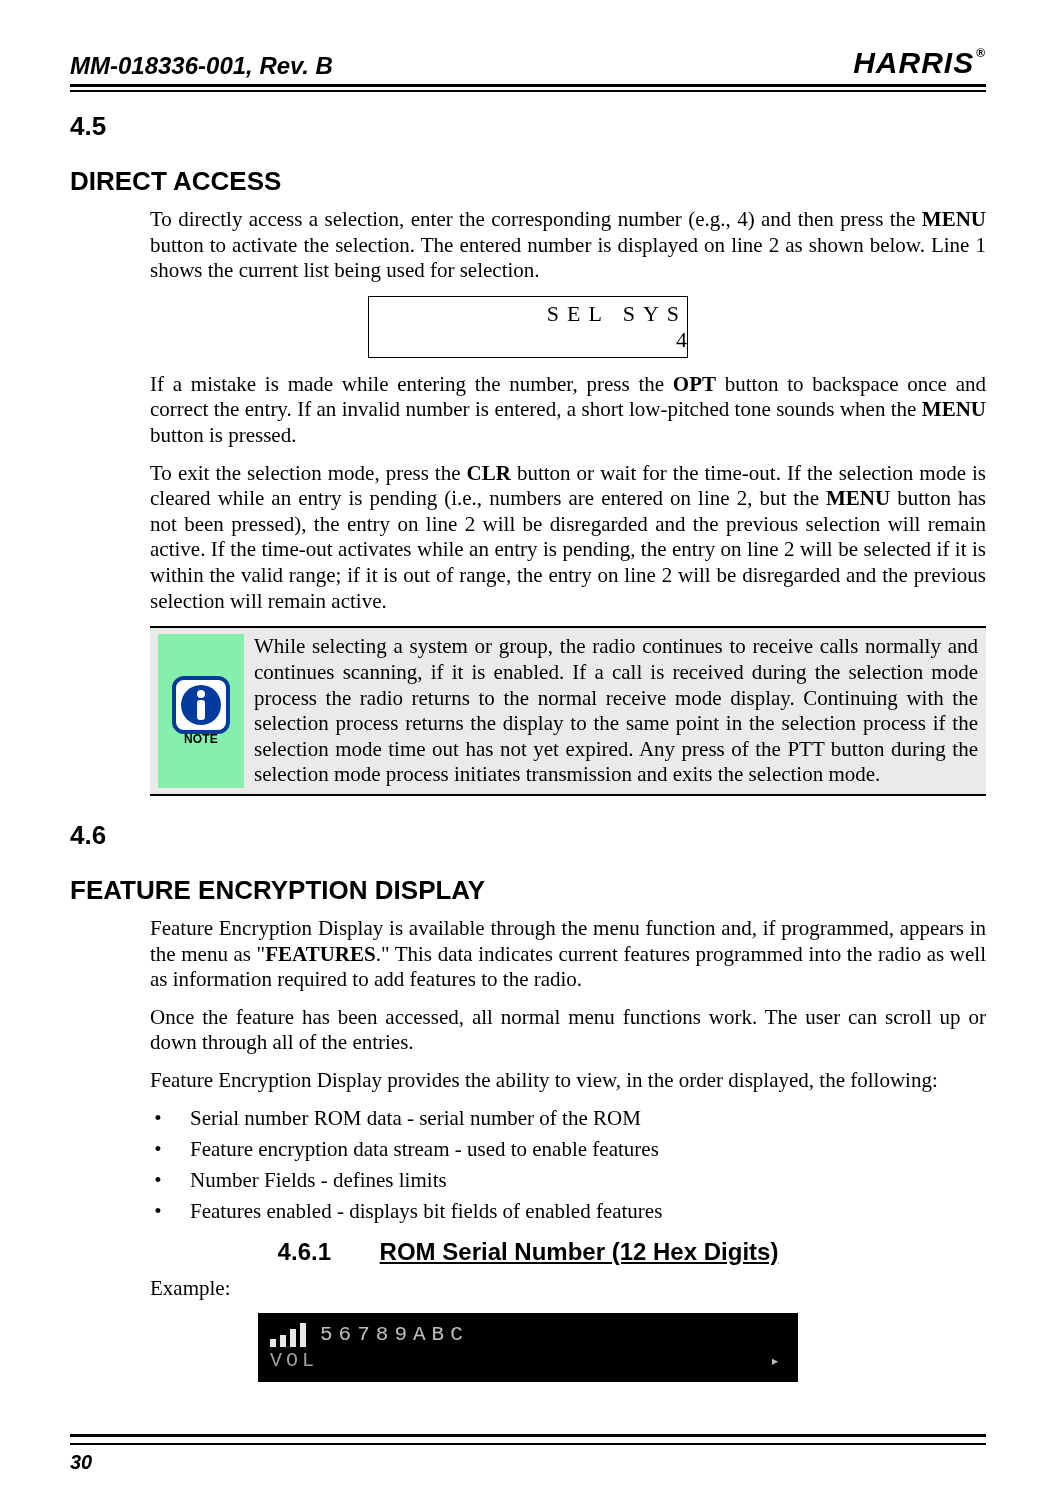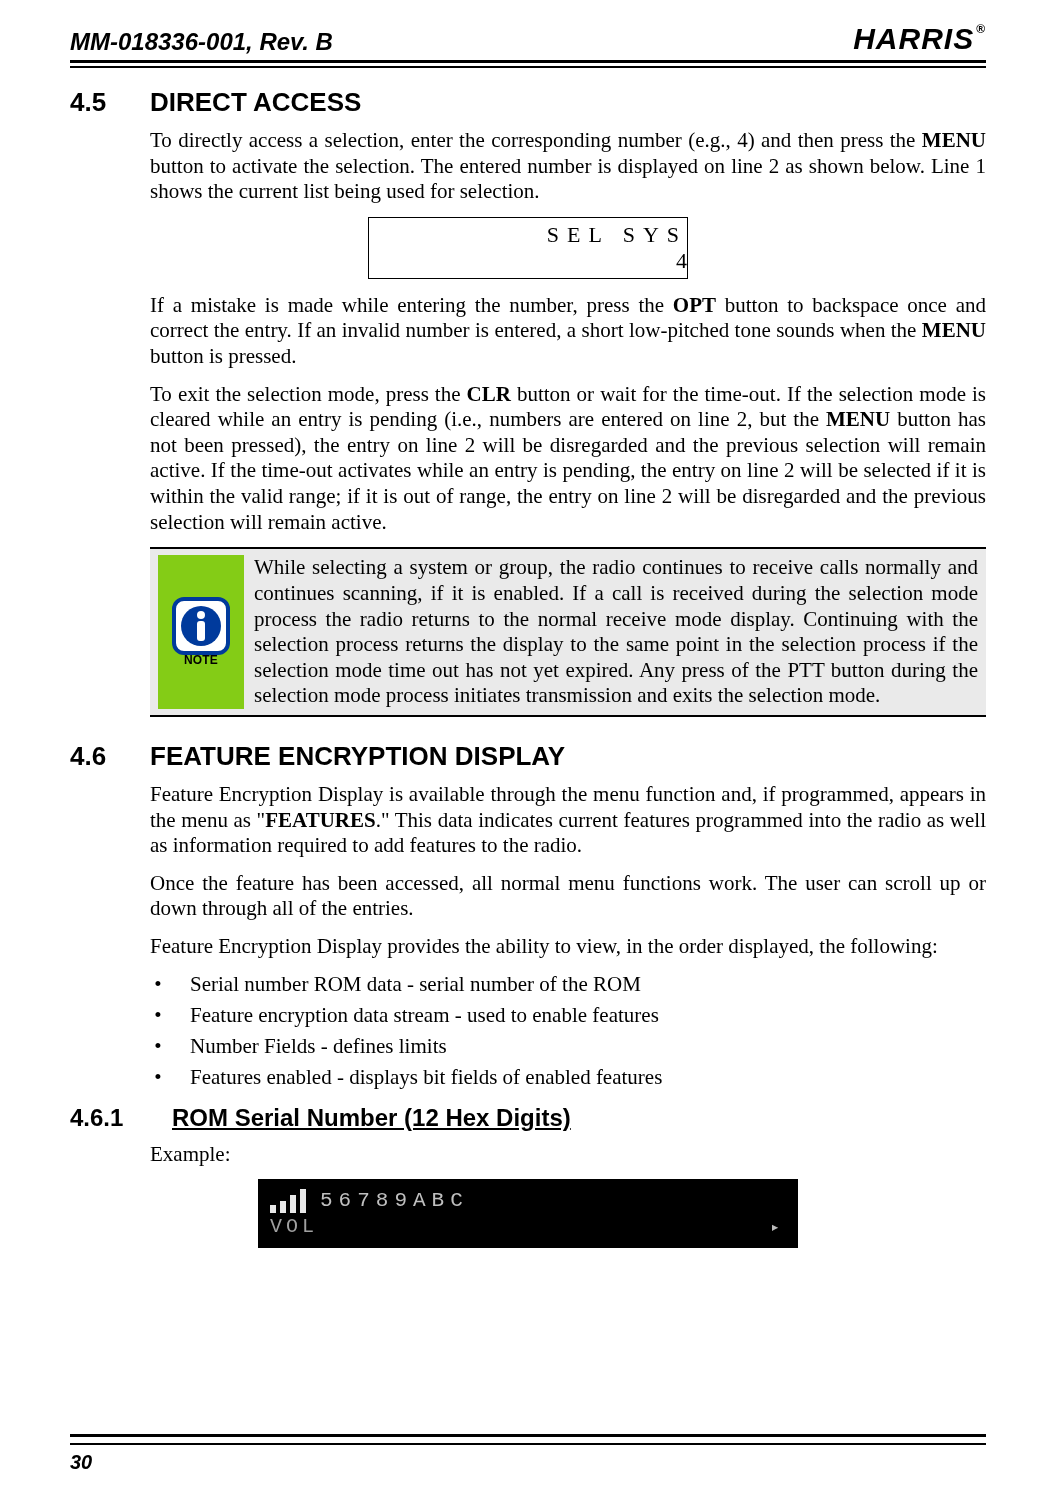--- a/index.html
+++ b/index.html
@@ -6,21 +6,21 @@
     margin: 0;
     padding: 0;
     background: #fff;
     font-family: "Times New Roman", Times, serif;
     color: #000;
   }
   .page {
     width: 1056px;
     height: 1510px;
     box-sizing: border-box;
-    padding: 22px 70px 46px 70px;
+    padding: 46px 70px 46px 70px;
     position: relative;
   }
   .hdr {
     display: flex;
     justify-content: space-between;
     align-items: flex-end;
     border-bottom: 3px solid #000;
     padding-bottom: 4px;
     margin-bottom: 24px;
     position: relative;
@@ -51,20 +51,21 @@
     font-size: 12px;
     font-style: normal;
     vertical-align: super;
     margin-left: 2px;
   }
   .h2row {
     display: flex;
     gap: 24px;
     align-items: baseline;
     margin: 24px 0 10px 0;
+    flex-direction: column;
   }
   .secnum {
     font-family: Arial, Helvetica, sans-serif;
     font-weight: bold;
     font-size: 26px;
     min-width: 56px;
   }
   .sectitle {
     font-family: Arial, Helvetica, sans-serif;
     font-weight: bold;
@@ -100,21 +101,21 @@
     text-align: justify;
     padding: 6px 8px 6px 8px;
     box-sizing: border-box;
   }
   .noteicon {
     width: 86px;
     display: flex;
     flex-direction: column;
     align-items: center;
     justify-content: center;
-    background: #84cc16;
+    background: #86efac;
     margin-right: 10px;
     padding: 2px 0;
     box-sizing: border-box;
   }
   .noteicon svg { display: block; }
   .noteicon .lbl {
     font-family: Arial, Helvetica, sans-serif;
     font-weight: bold;
     font-size: 12px;
     margin-top: -2px;
@@ -130,20 +131,21 @@
     display: flex;
     gap: 24px;
     margin: 6px 0;
   }
   ul.bullets li .dot { width: 16px; text-align: center; }
   .h3row {
     display: flex;
     gap: 46px;
     align-items: baseline;
     margin: 14px 0 10px 0;
+    justify-content: center;
   }
   .subnum {
     font-family: Arial, Helvetica, sans-serif;
     font-weight: bold;
     font-size: 24px;
     min-width: 56px;
   }
   .subtitle {
     font-family: Arial, Helvetica, sans-serif;
     font-weight: bold;

